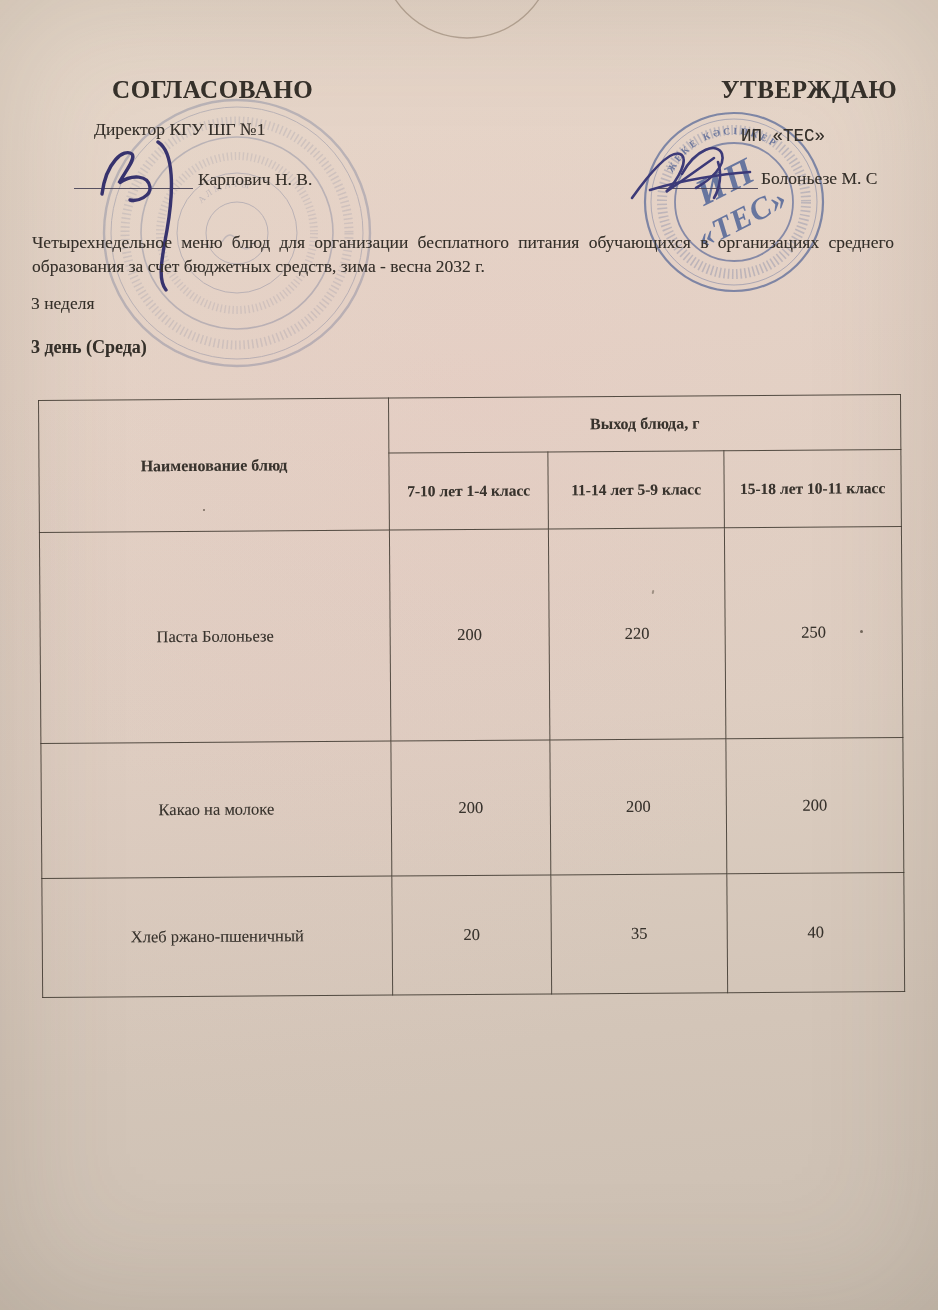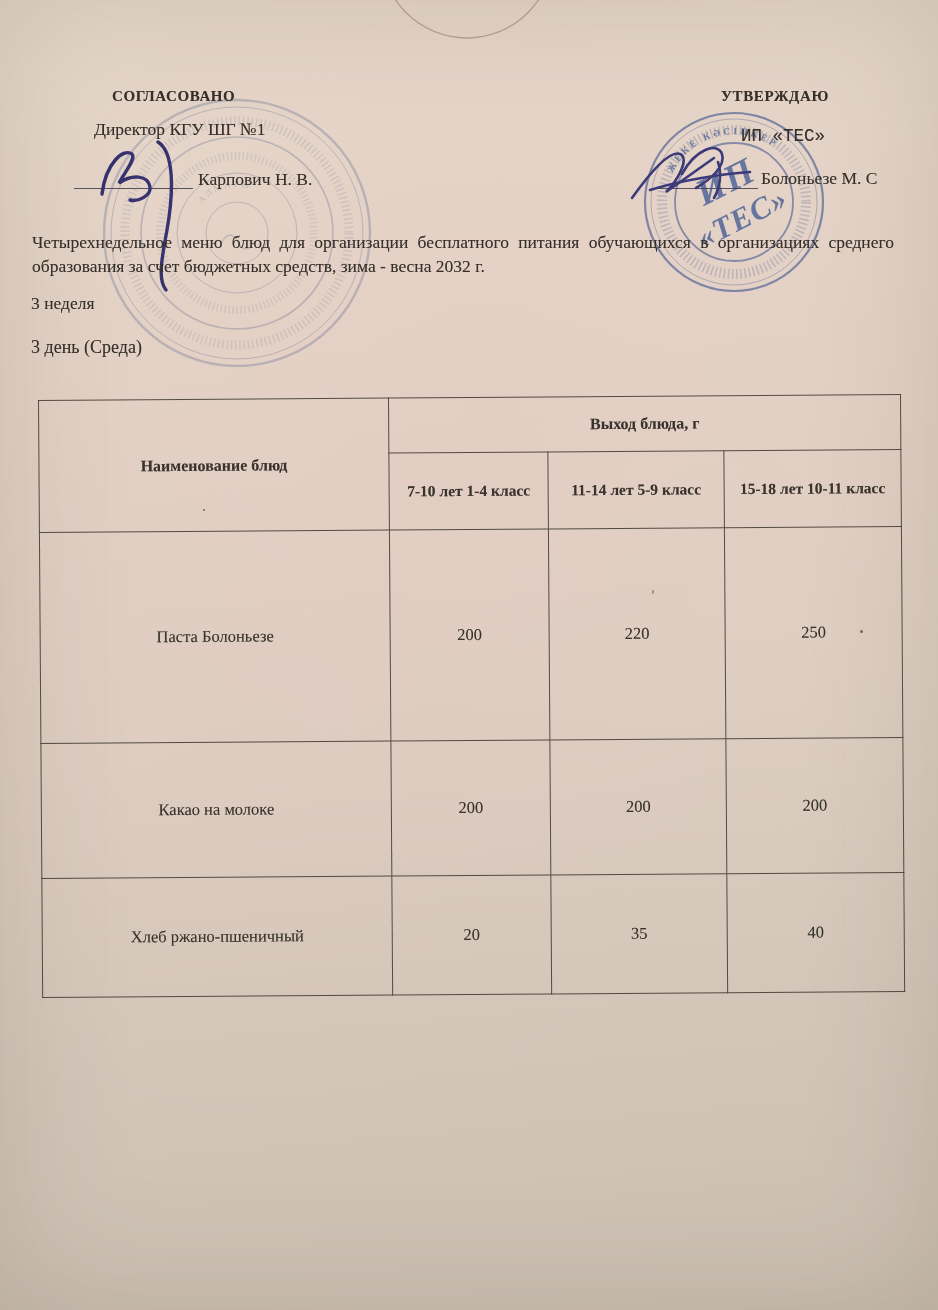--- a/index.html
+++ b/index.html
@@ -8,26 +8,26 @@
     background:
       radial-gradient(90% 55% at 52% 30%, rgba(233,197,192,0.30), rgba(233,197,192,0) 70%),
       radial-gradient(70% 45% at 30% 55%, rgba(228,196,190,0.18), rgba(228,196,190,0) 70%),
       linear-gradient(175deg,#e6d8ca 0%,#e3d3c6 28%,#ddcec1 55%,#d3c5b8 78%,#cbbfb2 100%);
     font-family:"Liberation Serif", serif;
     color:#35302a;
   }
   .vignette{position:absolute;inset:0;box-shadow:inset 0 0 130px rgba(90,75,60,0.18);pointer-events:none;z-index:50;}
   .abs{position:absolute;}
   .soft{text-shadow:0 0 0.6px rgba(56,51,45,0.35);}
-  .h-title{font-weight:bold;font-size:15px;letter-spacing:0.6px;margin-top:12px;}
+  .h-title{font-weight:bold;font-size:25px;letter-spacing:0.6px;}
   .line17{font-size:17.5px;}
   .sig-line{border-bottom:1.6px solid rgba(62,57,80,0.85);height:18px;}
   .intro{left:32px;top:231px;width:862px;font-size:17.5px;line-height:23.5px;text-align:justify;}
   .week{left:31px;top:293px;font-size:17.5px;text-align:right;}
-  .day{left:31px;top:337px;font-size:18px;font-weight:normal;}
+  .day{left:31px;top:337px;font-size:18px;font-weight:bold;}
   .tbl-wrap{left:38px;top:400px;transform:rotate(-0.4deg);transform-origin:0 0;}
   table.menu{border-collapse:collapse;table-layout:fixed;width:862px;}
   table.menu th,table.menu td{
     border:1.3px solid rgba(68,61,52,0.9);
     text-align:center;vertical-align:middle;padding:0;
     font-family:"Liberation Serif", serif;color:#38332d;
   }
   th.th-dish{font-size:16px;font-weight:bold;}
   th.th-out{height:54px;font-size:16px;font-weight:bold;}
   th.th-age{height:76px;font-size:15.5px;font-weight:bold;vertical-align:bottom;padding-bottom:16px;}

